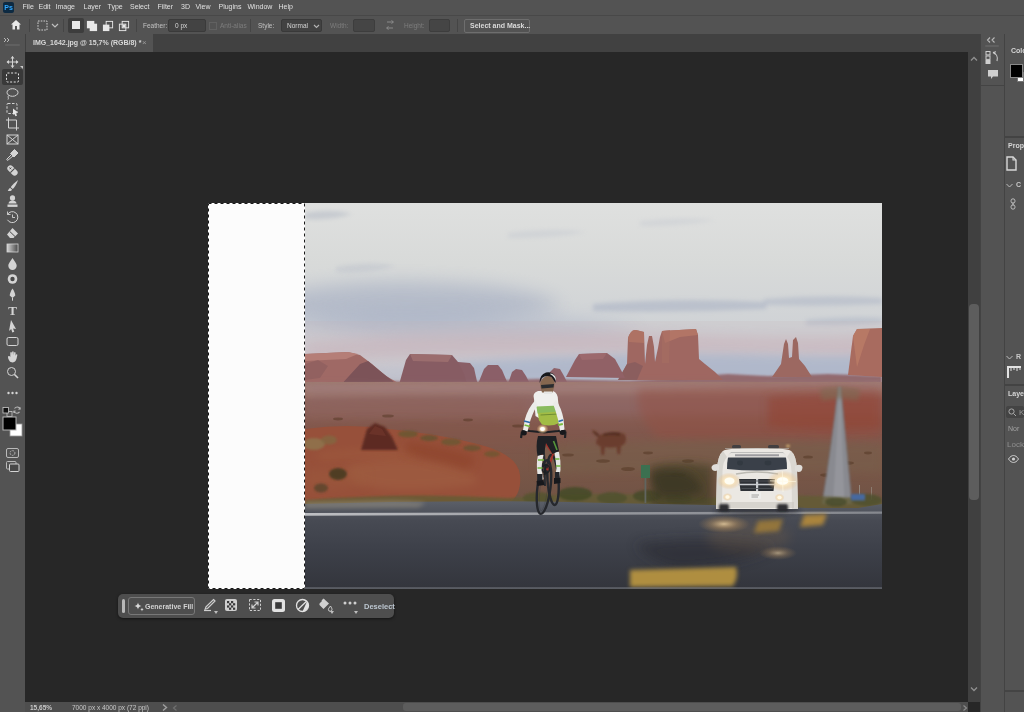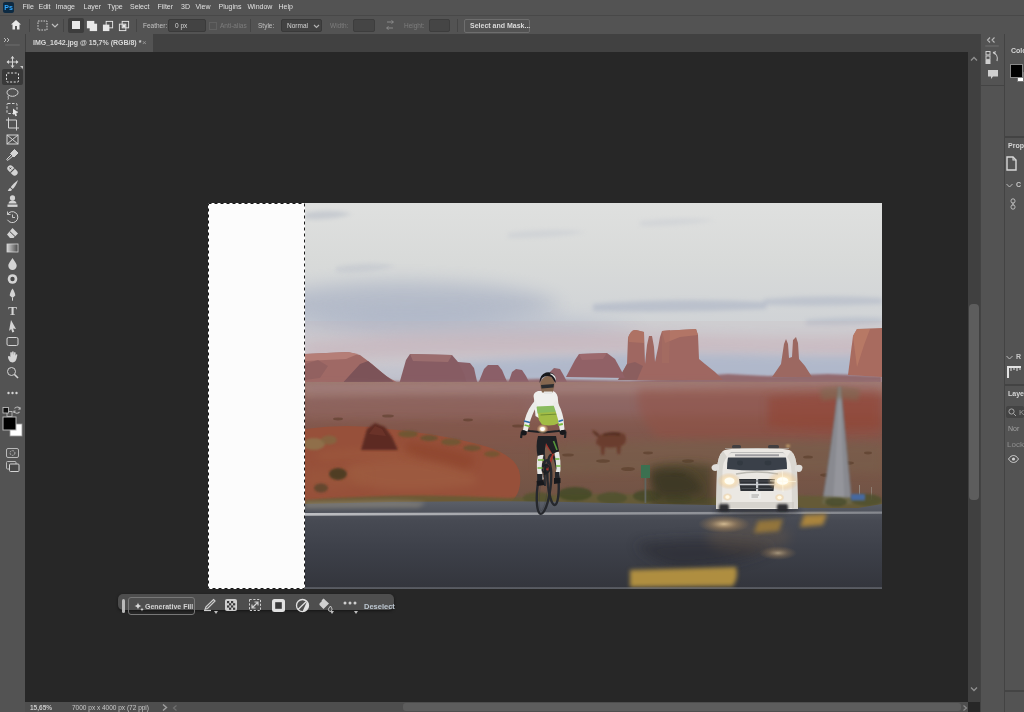--- a/index.html
+++ b/index.html
@@ -32,21 +32,21 @@
 #vthumb{position:absolute;left:969px;top:304px;width:10px;height:196px;background:#5d5d5d;border-radius:4px;}
 #statusbar{position:absolute;left:25px;top:702px;width:943px;height:10px;background:#4e4e4e;}
 #hthumb{position:absolute;left:403px;top:703px;width:558px;height:8px;background:#5d5d5d;border-radius:3px;}
 .sbtext{position:absolute;top:704px;font-size:6.5px;color:#c9c9c9;white-space:nowrap;}
 
 #rstrip{position:absolute;left:980px;top:34px;width:24px;height:678px;background:#535353;border-left:1px solid #434343;}
 #rpanel{position:absolute;left:1004px;top:34px;width:20px;height:678px;background:#535353;border-left:1px solid #434343;}
 .ph{font-weight:bold;font-size:7px;color:#d6d6d6;position:absolute;white-space:nowrap;}
 .pt{font-size:7px;color:#c9c9c9;position:absolute;white-space:nowrap;}
 
-#ctxbar{position:absolute;left:118px;top:594px;width:276px;height:16px;background:#4e4e4e;border-radius:5px;box-shadow:0 1px 3px rgba(0,0,0,.5);}
+#ctxbar{position:absolute;left:118px;top:594px;width:276px;height:24px;background:#4e4e4e;border-radius:5px;box-shadow:0 1px 3px rgba(0,0,0,.5);}
 #gfbtn{position:absolute;left:10px;top:3px;width:67px;height:18px;border:1px solid #787878;border-radius:3px;}
 #gfbtn span{position:absolute;left:16px;top:5px;font-size:7px;color:#d2d2d2;font-weight:bold;white-space:nowrap;}
 #ctxbar .ci{position:absolute;top:4px;}
 #deselect{position:absolute;left:246px;top:8px;font-size:7.5px;color:#bdc7d1;font-weight:bold;}
 </style>
 </head>
 <body>
 <div id="app">
 
 <div id="menubar">

